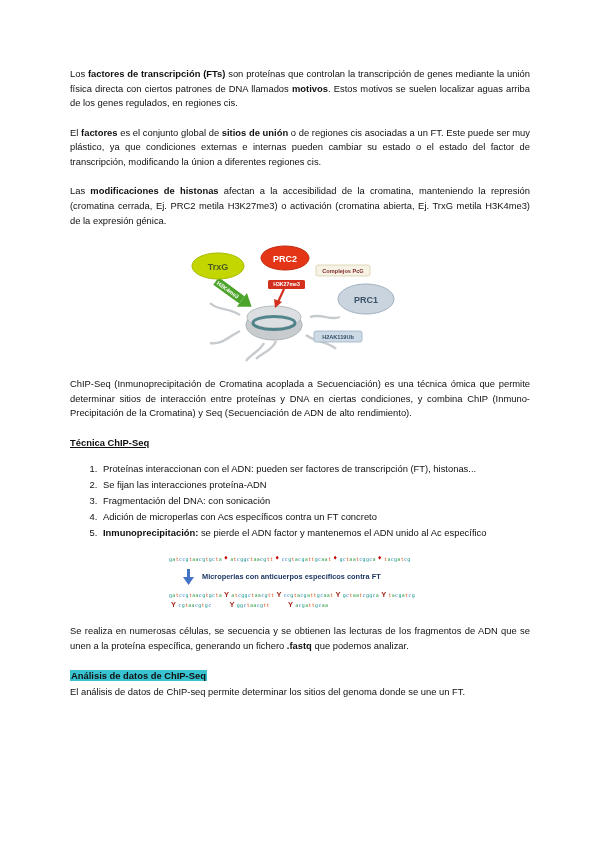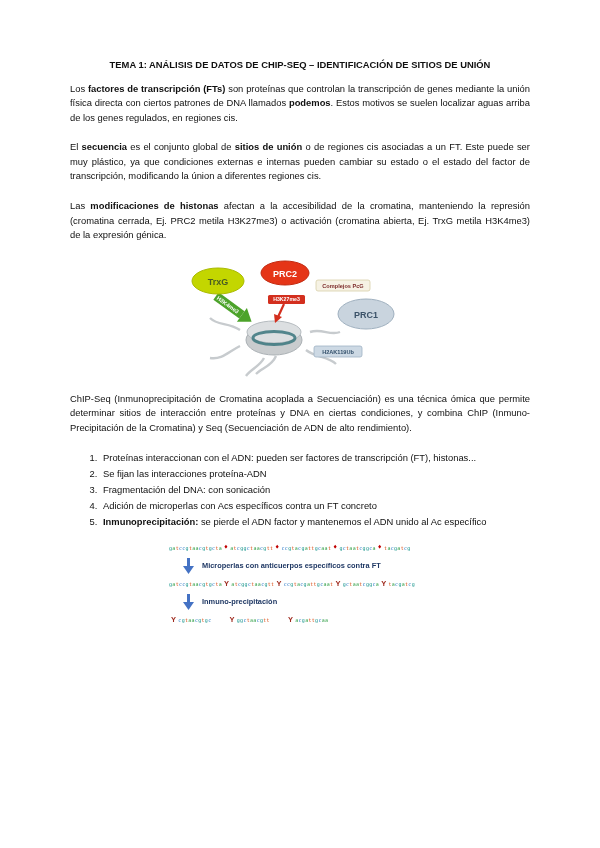--- a/index.html
+++ b/index.html
@@ -27,27 +27,26 @@
   .gap { display:inline-block; width:16px; }
   .arrow-row { display:flex; align-items:center; gap:8px; margin:5px 0 5px 14px; }
   .arrow-label { font-size:7.4px; font-weight:bold; color:#1f3864; line-height:1.1; }
 </style>
 </head>
 <body>
 
 <div class="page">
 
   <div class="doc-title">
-    <div>TEMA 1: ANÁLISIS DE DATOS DE CHIP-SEQ – IDENTIFICACIÓN DE SITIOS DE UNIÓN</div>
   </div>
 
 
-  <p class="body"><span>Los </span><span class="b">factores de transcripción (FTs)</span><span> son proteínas que controlan la transcripción de genes mediante la unión física directa con ciertos patrones de DNA llamados </span><span class="b">podemos</span><span>. Estos motivos se suelen localizar aguas arriba de los genes regulados, en regiones cis.</span></p>
+  <p class="body"><span>Los </span><span class="b">factores de transcripción (FTs)</span><span> son proteínas que controlan la transcripción de genes mediante la unión física directa con ciertos patrones de DNA llamados </span><span class="b">motivos</span><span>. Estos motivos se suelen localizar aguas arriba de los genes regulados, en regiones cis.</span></p>
 
-  <p class="body"><span>El </span><span class="b">secuencia</span><span> es el conjunto global de </span><span class="b">sitios de unión</span><span> o de regiones cis asociadas a un FT. Este puede ser muy plástico, ya que condiciones externas e internas pueden cambiar su estado o el estado del factor de transcripción, modificando la únion a diferentes regiones cis.</span></p>
+  <p class="body"><span>El </span><span class="b">factores</span><span> es el conjunto global de </span><span class="b">sitios de unión</span><span> o de regiones cis asociadas a un FT. Este puede ser muy plástico, ya que condiciones externas e internas pueden cambiar su estado o el estado del factor de transcripción, modificando la únion a diferentes regiones cis.</span></p>
 
   <p class="body"><span>Las </span><span class="b">modificaciones de histonas</span><span> afectan a la accesibilidad de la cromatina, manteniendo la represión (cromatina cerrada, Ej. PRC2 metila H3K27me3) o activación (cromatina abierta, Ej. TrxG metila H3K4me3) de la expresión génica.</span></p>
 
   <div class="figure1">
     <svg width="240" height="122" viewBox="0 0 240 122">
 
       <g stroke="#c7cbce" stroke-width="2.4" fill="none">
         <path d="M60,72 C48,64 38,68 30,60"></path>
         <path d="M60,88 C48,94 42,102 30,100"></path>
         <path d="M130,74 C142,70 150,78 160,74"></path>
@@ -100,45 +99,42 @@
 
       <g>
         <rect x="134" y="88" width="48" height="11" rx="2" fill="#cdd9e4" stroke="#9fb3c4" stroke-width="0.8"></rect>
         <text x="158" y="95.8" text-anchor="middle" font-size="5.6" font-weight="bold" fill="#33506b">H2AK119Ub</text>
       </g>
     </svg>
   </div>
 
   <p class="body"><span>ChIP-Seq (Inmunoprecipitación de Cromatina acoplada a Secuenciación) es una técnica ómica que permite determinar sitios de interacción entre proteínas y DNA en ciertas condiciones, y combina ChIP (Inmuno-Precipitación de la Cromatina) y Seq (Secuenciación de ADN de alto rendimiento).</span></p>
 
+  <h3 class="h-underline">Técnica ChIP-Seq</h3>
 
   <ol class="steps">
     <li><span>Proteínas interaccionan con el ADN: pueden ser factores de transcripción (FT), histonas...</span></li>
     <li><span>Se fijan las interacciones proteína-ADN</span></li>
     <li><span>Fragmentación del DNA: con sonicación</span></li>
     <li><span>Adición de microperlas con Acs específicos contra un FT concreto</span></li>
     <li><span class="b">Inmunoprecipitación:</span><span> se pierde el ADN factor y mantenemos el ADN unido al Ac específico</span></li>
   </ol>
 
   <div class="figure2">
     <div class="seq-row"><span style="color: rgb(11, 143, 133);">g</span><span style="color: rgb(47, 158, 68);">a</span><span style="color: rgb(217, 72, 15);">t</span><span style="color: rgb(27, 110, 194);">c</span><span style="color: rgb(27, 110, 194);">c</span><span style="color: rgb(11, 143, 133);">g</span><span style="color: rgb(217, 72, 15);">t</span><span style="color: rgb(47, 158, 68);">a</span><span style="color: rgb(47, 158, 68);">a</span><span style="color: rgb(27, 110, 194);">c</span><span style="color: rgb(11, 143, 133);">g</span><span style="color: rgb(217, 72, 15);">t</span><span style="color: rgb(11, 143, 133);">g</span><span style="color: rgb(27, 110, 194);">c</span><span style="color: rgb(217, 72, 15);">t</span><span style="color: rgb(47, 158, 68);">a</span><span class="diamond">♦</span><span style="color: rgb(47, 158, 68);">a</span><span style="color: rgb(217, 72, 15);">t</span><span style="color: rgb(27, 110, 194);">c</span><span style="color: rgb(11, 143, 133);">g</span><span style="color: rgb(11, 143, 133);">g</span><span style="color: rgb(27, 110, 194);">c</span><span style="color: rgb(217, 72, 15);">t</span><span style="color: rgb(47, 158, 68);">a</span><span style="color: rgb(47, 158, 68);">a</span><span style="color: rgb(27, 110, 194);">c</span><span style="color: rgb(11, 143, 133);">g</span><span style="color: rgb(217, 72, 15);">t</span><span style="color: rgb(217, 72, 15);">t</span><span class="diamond">♦</span><span style="color: rgb(27, 110, 194);">c</span><span style="color: rgb(27, 110, 194);">c</span><span style="color: rgb(11, 143, 133);">g</span><span style="color: rgb(217, 72, 15);">t</span><span style="color: rgb(47, 158, 68);">a</span><span style="color: rgb(27, 110, 194);">c</span><span style="color: rgb(11, 143, 133);">g</span><span style="color: rgb(47, 158, 68);">a</span><span style="color: rgb(217, 72, 15);">t</span><span style="color: rgb(217, 72, 15);">t</span><span style="color: rgb(11, 143, 133);">g</span><span style="color: rgb(27, 110, 194);">c</span><span style="color: rgb(47, 158, 68);">a</span><span style="color: rgb(47, 158, 68);">a</span><span style="color: rgb(217, 72, 15);">t</span><span class="diamond">♦</span><span style="color: rgb(11, 143, 133);">g</span><span style="color: rgb(27, 110, 194);">c</span><span style="color: rgb(217, 72, 15);">t</span><span style="color: rgb(47, 158, 68);">a</span><span style="color: rgb(47, 158, 68);">a</span><span style="color: rgb(217, 72, 15);">t</span><span style="color: rgb(27, 110, 194);">c</span><span style="color: rgb(11, 143, 133);">g</span><span style="color: rgb(11, 143, 133);">g</span><span style="color: rgb(27, 110, 194);">c</span><span style="color: rgb(47, 158, 68);">a</span><span class="diamond">♦</span><span style="color: rgb(217, 72, 15);">t</span><span style="color: rgb(47, 158, 68);">a</span><span style="color: rgb(27, 110, 194);">c</span><span style="color: rgb(11, 143, 133);">g</span><span style="color: rgb(47, 158, 68);">a</span><span style="color: rgb(217, 72, 15);">t</span><span style="color: rgb(27, 110, 194);">c</span><span style="color: rgb(11, 143, 133);">g</span></div>
     <div class="arrow-row">
       <svg width="11" height="16">
         <path d="M5.5 0 V9" stroke="#4472c4" stroke-width="3"></path>
         <path d="M0 8 L11 8 L5.5 16 Z" fill="#4472c4"></path>
       </svg>
       <span class="arrow-label">Microperlas con anticuerpos específicos contra FT</span>
     </div>
     <div class="seq-row"><span style="color: rgb(11, 143, 133);">g</span><span style="color: rgb(47, 158, 68);">a</span><span style="color: rgb(217, 72, 15);">t</span><span style="color: rgb(27, 110, 194);">c</span><span style="color: rgb(27, 110, 194);">c</span><span style="color: rgb(11, 143, 133);">g</span><span style="color: rgb(217, 72, 15);">t</span><span style="color: rgb(47, 158, 68);">a</span><span style="color: rgb(47, 158, 68);">a</span><span style="color: rgb(27, 110, 194);">c</span><span style="color: rgb(11, 143, 133);">g</span><span style="color: rgb(217, 72, 15);">t</span><span style="color: rgb(11, 143, 133);">g</span><span style="color: rgb(27, 110, 194);">c</span><span style="color: rgb(217, 72, 15);">t</span><span style="color: rgb(47, 158, 68);">a</span><span class="antibody">Y</span><span style="color: rgb(47, 158, 68);">a</span><span style="color: rgb(217, 72, 15);">t</span><span style="color: rgb(27, 110, 194);">c</span><span style="color: rgb(11, 143, 133);">g</span><span style="color: rgb(11, 143, 133);">g</span><span style="color: rgb(27, 110, 194);">c</span><span style="color: rgb(217, 72, 15);">t</span><span style="color: rgb(47, 158, 68);">a</span><span style="color: rgb(47, 158, 68);">a</span><span style="color: rgb(27, 110, 194);">c</span><span style="color: rgb(11, 143, 133);">g</span><span style="color: rgb(217, 72, 15);">t</span><span style="color: rgb(217, 72, 15);">t</span><span class="antibody">Y</span><span style="color: rgb(27, 110, 194);">c</span><span style="color: rgb(27, 110, 194);">c</span><span style="color: rgb(11, 143, 133);">g</span><span style="color: rgb(217, 72, 15);">t</span><span style="color: rgb(47, 158, 68);">a</span><span style="color: rgb(27, 110, 194);">c</span><span style="color: rgb(11, 143, 133);">g</span><span style="color: rgb(47, 158, 68);">a</span><span style="color: rgb(217, 72, 15);">t</span><span style="color: rgb(217, 72, 15);">t</span><span style="color: rgb(11, 143, 133);">g</span><span style="color: rgb(27, 110, 194);">c</span><span style="color: rgb(47, 158, 68);">a</span><span style="color: rgb(47, 158, 68);">a</span><span style="color: rgb(217, 72, 15);">t</span><span class="antibody">Y</span><span style="color: rgb(11, 143, 133);">g</span><span style="color: rgb(27, 110, 194);">c</span><span style="color: rgb(217, 72, 15);">t</span><span style="color: rgb(47, 158, 68);">a</span><span style="color: rgb(47, 158, 68);">a</span><span style="color: rgb(217, 72, 15);">t</span><span style="color: rgb(27, 110, 194);">c</span><span style="color: rgb(11, 143, 133);">g</span><span style="color: rgb(11, 143, 133);">g</span><span style="color: rgb(27, 110, 194);">c</span><span style="color: rgb(47, 158, 68);">a</span><span class="antibody">Y</span><span style="color: rgb(217, 72, 15);">t</span><span style="color: rgb(47, 158, 68);">a</span><span style="color: rgb(27, 110, 194);">c</span><span style="color: rgb(11, 143, 133);">g</span><span style="color: rgb(47, 158, 68);">a</span><span style="color: rgb(217, 72, 15);">t</span><span style="color: rgb(27, 110, 194);">c</span><span style="color: rgb(11, 143, 133);">g</span></div>
-    <div class="arrow-row">
-      <svg width="11" height="16">
-        <path d="M5.5 0 V9" stroke="#4472c4" stroke-width="3"></path>
-        <path d="M0 8 L11 8 L5.5 16 Z" fill="#4472c4"></path>
-      </svg>
-      <span class="arrow-label">Inmuno-precipitación</span>
-    </div>
     <div class="seq-row"><span class="antibody">Y</span><span style="color: rgb(27, 110, 194);">c</span><span style="color: rgb(11, 143, 133);">g</span><span style="color: rgb(217, 72, 15);">t</span><span style="color: rgb(47, 158, 68);">a</span><span style="color: rgb(47, 158, 68);">a</span><span style="color: rgb(27, 110, 194);">c</span><span style="color: rgb(11, 143, 133);">g</span><span style="color: rgb(217, 72, 15);">t</span><span style="color: rgb(11, 143, 133);">g</span><span style="color: rgb(27, 110, 194);">c</span><span class="gap"></span><span class="antibody">Y</span><span style="color: rgb(11, 143, 133);">g</span><span style="color: rgb(11, 143, 133);">g</span><span style="color: rgb(27, 110, 194);">c</span><span style="color: rgb(217, 72, 15);">t</span><span style="color: rgb(47, 158, 68);">a</span><span style="color: rgb(47, 158, 68);">a</span><span style="color: rgb(27, 110, 194);">c</span><span style="color: rgb(11, 143, 133);">g</span><span style="color: rgb(217, 72, 15);">t</span><span style="color: rgb(217, 72, 15);">t</span><span class="gap"></span><span class="antibody">Y</span><span style="color: rgb(47, 158, 68);">a</span><span style="color: rgb(27, 110, 194);">c</span><span style="color: rgb(11, 143, 133);">g</span><span style="color: rgb(47, 158, 68);">a</span><span style="color: rgb(217, 72, 15);">t</span><span style="color: rgb(217, 72, 15);">t</span><span style="color: rgb(11, 143, 133);">g</span><span style="color: rgb(27, 110, 194);">c</span><span style="color: rgb(47, 158, 68);">a</span><span style="color: rgb(47, 158, 68);">a</span></div>
   </div>
 
+  <p class="body"><span>Se realiza en numerosas células, se secuencia y se obtienen las lecturas de los fragmentos de ADN que se unen a la proteína específica, generando un fichero </span><span class="b">.fastq</span><span> que podemos analizar.</span></p>
 
+  <p class="heading-line"><span class="hl">Análisis de datos de ChIP-Seq</span></p>
 
+  <p class="body"><span>El análisis de datos de ChIP-seq permite determinar los sitios del genoma donde se une un FT.</span></p>
 
 </div>
 
 </body></html>

